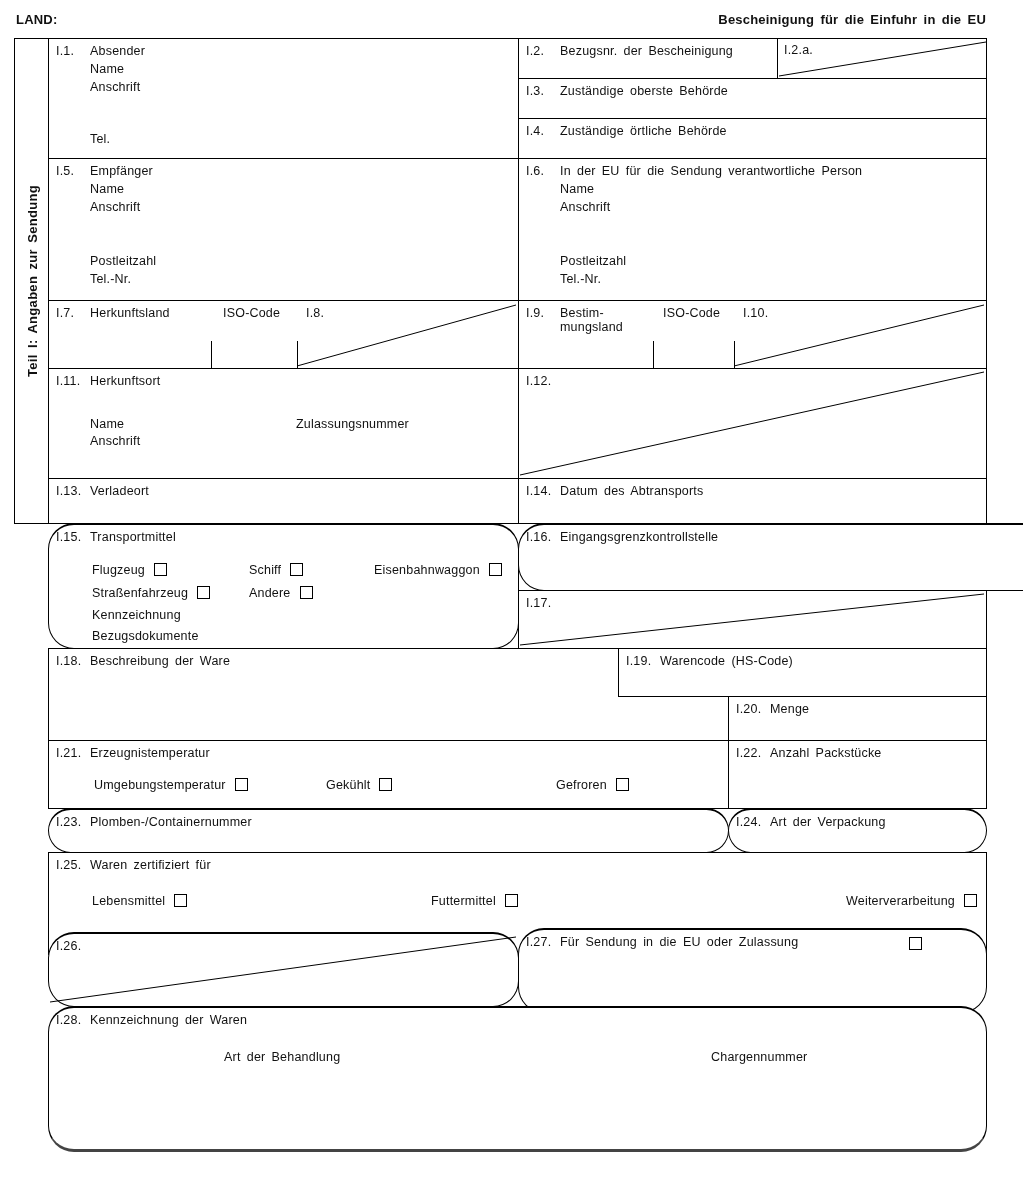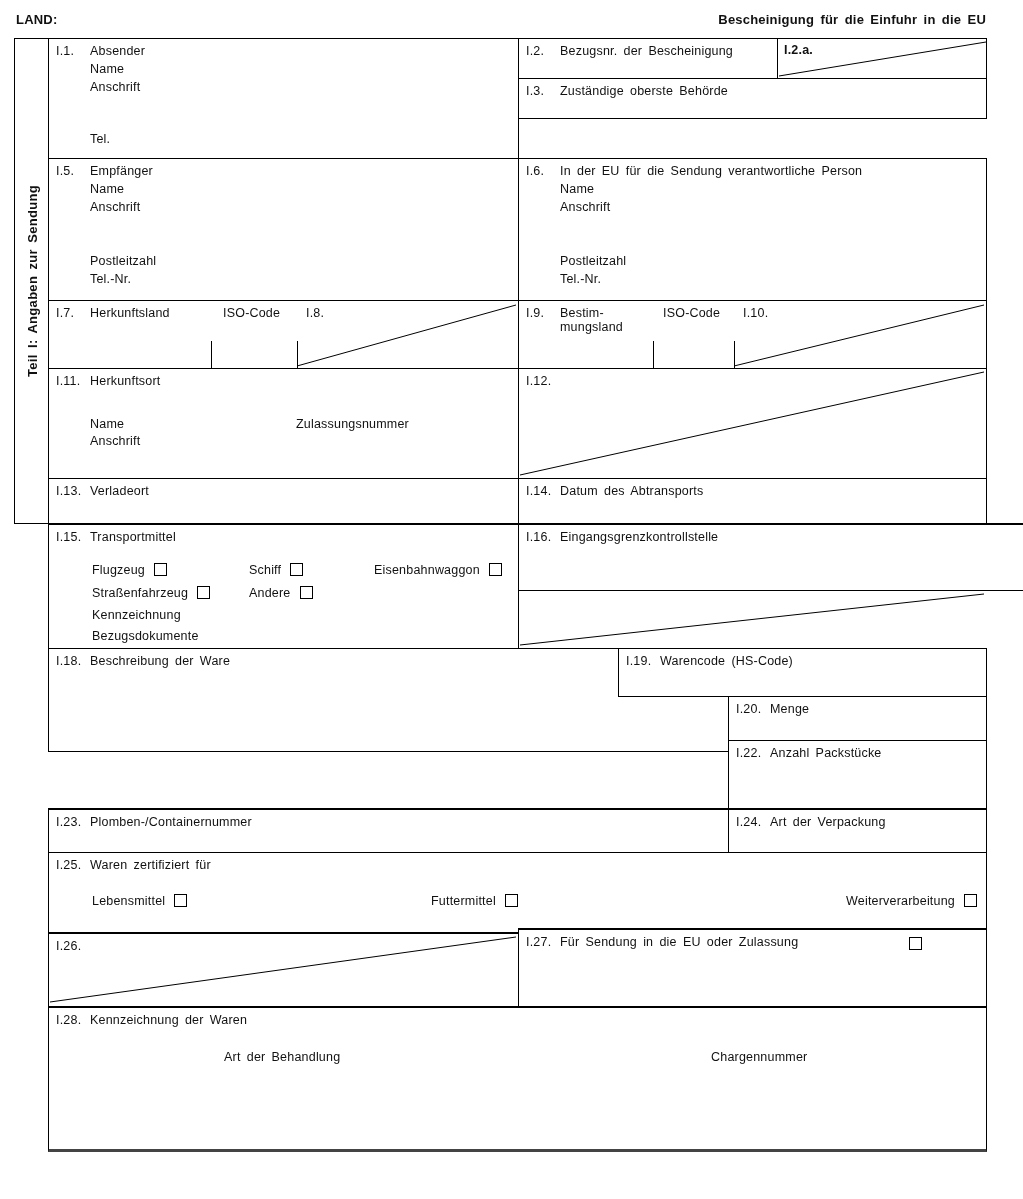--- a/index.html
+++ b/index.html
@@ -1,32 +1,32 @@
 <!DOCTYPE html>
 <html><head>
 <meta charset="utf-8">
 <style>
   html,body{margin:0;padding:0;background:#fff;}
   .page{position:relative;width:1023px;height:1199px;background:#fff;overflow:hidden;
         font-family:"Liberation Sans",sans-serif;font-size:12.5px;color:#111;
         letter-spacing:.2px;word-spacing:2.5px;}
   .hdr{position:absolute;font-weight:bold;font-size:13px;white-space:nowrap;}
   .box{position:absolute;border:1px solid #000;box-sizing:border-box;background:#fff;}
-  .thick-t{border-top:2px solid #000;}
+  .thick-t{border-top:2px solid #000;border-radius:26px;}
   .thick-b{border-bottom:3px solid #444;}
   .num{position:absolute;left:7px;top:5px;white-space:nowrap;}
   .ttl{position:absolute;left:41px;top:5px;white-space:nowrap;}
   .lbl{position:absolute;white-space:nowrap;}
   .cb{display:inline-block;width:11px;height:11px;border:1.5px solid #000;
       margin-left:9px;vertical-align:-2px;background:#fff;}
   .cbabs{position:absolute;width:11px;height:11px;border:1.5px solid #000;background:#fff;}
   .bracket{position:absolute;border:1px solid #000;box-sizing:border-box;}
   .vlabel{position:absolute;left:50%;top:50%;transform:translate(-50%,-50%) rotate(-90deg);
           white-space:nowrap;font-weight:bold;font-size:13px;letter-spacing:.3px;}
-  .subbox{position:absolute;border-left:1px solid #000;box-sizing:border-box;font-weight:bold;}
+  .subbox{position:absolute;border-left:1px solid #000;box-sizing:border-box;}
   .tick{position:absolute;width:1px;background:#000;}
   svg.diag{position:absolute;overflow:visible;}
   svg.diag line{stroke:#000;stroke-width:1;}
 </style>
 </head>
 <body>
 
 <div class="page">
 
   <span class="hdr" style="left:16px;top:12px">LAND:</span>
@@ -53,20 +53,24 @@
     <svg class="diag" style="left:0;top:0" width="209" height="39">
         <line x1="1" y1="37" x2="208" y2="3"></line>
       </svg>
   </div>
 
   <div class="box" style="left:518px;top:78px;width:469px;height:41px">
     <span class="num">I.3.</span>
     <span class="ttl">Zuständige oberste Behörde</span>
   </div>
 
+  <div class="box" style="left:518px;top:118px;width:469px;height:41px">
+    <span class="num">I.4.</span>
+    <span class="ttl">Zuständige örtliche Behörde</span>
+  </div>
 
   <div class="box" style="left:48px;top:158px;width:471px;height:143px">
     <span class="num">I.5.</span>
     <span class="ttl">Empfänger</span>
     <span class="lbl" style="left:41px;top:23px">Name</span>
     <span class="lbl" style="left:41px;top:41px">Anschrift</span>
     <span class="lbl" style="left:41px;top:95px">Postleitzahl</span>
     <span class="lbl" style="left:41px;top:113px">Tel.-Nr.</span>
   </div>
 
@@ -139,39 +143,49 @@
     <span class="lbl" style="left:200px;top:61px"><span>Andere</span><span class="cb"></span></span>
     <span class="lbl" style="left:43px;top:83px">Kennzeichnung</span>
     <span class="lbl" style="left:43px;top:104px">Bezugsdokumente</span>
   </div>
 
   <div class="box thick-t" style="left:518px;top:523px;width:551px;height:68px">
     <span class="num">I.16.</span>
     <span class="ttl">Eingangsgrenzkontrollstelle</span>
   </div>
 
+  <div class="box" style="left:518px;top:590px;width:469px;height:59px">
+    <span class="num">I.17.</span>
+  </div>
   <svg class="diag" style="left:519px;top:591px" width="467" height="57">
       <line x1="1" y1="54" x2="465" y2="3"></line>
     </svg>
 
-  <div class="box" style="left:48px;top:648px;width:939px;height:104px">
+  <div class="box" style="left:48px;top:648px;width:939px;height:93px">
     <span class="num">I.18.</span>
     <span class="ttl">Beschreibung der Ware</span>
   </div>
 
   <div class="box" style="left:618px;top:648px;width:369px;height:49px">
     <span class="num">I.19.</span>
     <span class="ttl">Warencode (HS-Code)</span>
   </div>
 
   <div class="box" style="left:728px;top:696px;width:259px;height:59px">
     <span class="num">I.20.</span>
     <span class="ttl">Menge</span>
   </div>
 
+  <div class="box" style="left:48px;top:740px;width:681px;height:69px">
+    <span class="num">I.21.</span>
+    <span class="ttl">Erzeugnistemperatur</span>
+    <span class="lbl" style="left:45px;top:37px"><span>Umgebungstemperatur</span><span class="cb"></span></span>
+    <span class="lbl" style="left:277px;top:37px"><span>Gekühlt</span><span class="cb"></span></span>
+    <span class="lbl" style="left:507px;top:37px"><span>Gefroren</span><span class="cb"></span></span>
+  </div>
 
   <div class="box" style="left:728px;top:740px;width:259px;height:69px">
     <span class="num">I.22.</span>
     <span class="ttl">Anzahl Packstücke</span>
   </div>
 
   <div class="box thick-t" style="left:48px;top:808px;width:681px;height:45px">
     <span class="num">I.23.</span>
     <span class="ttl">Plomben-/Containernummer</span>
   </div>

